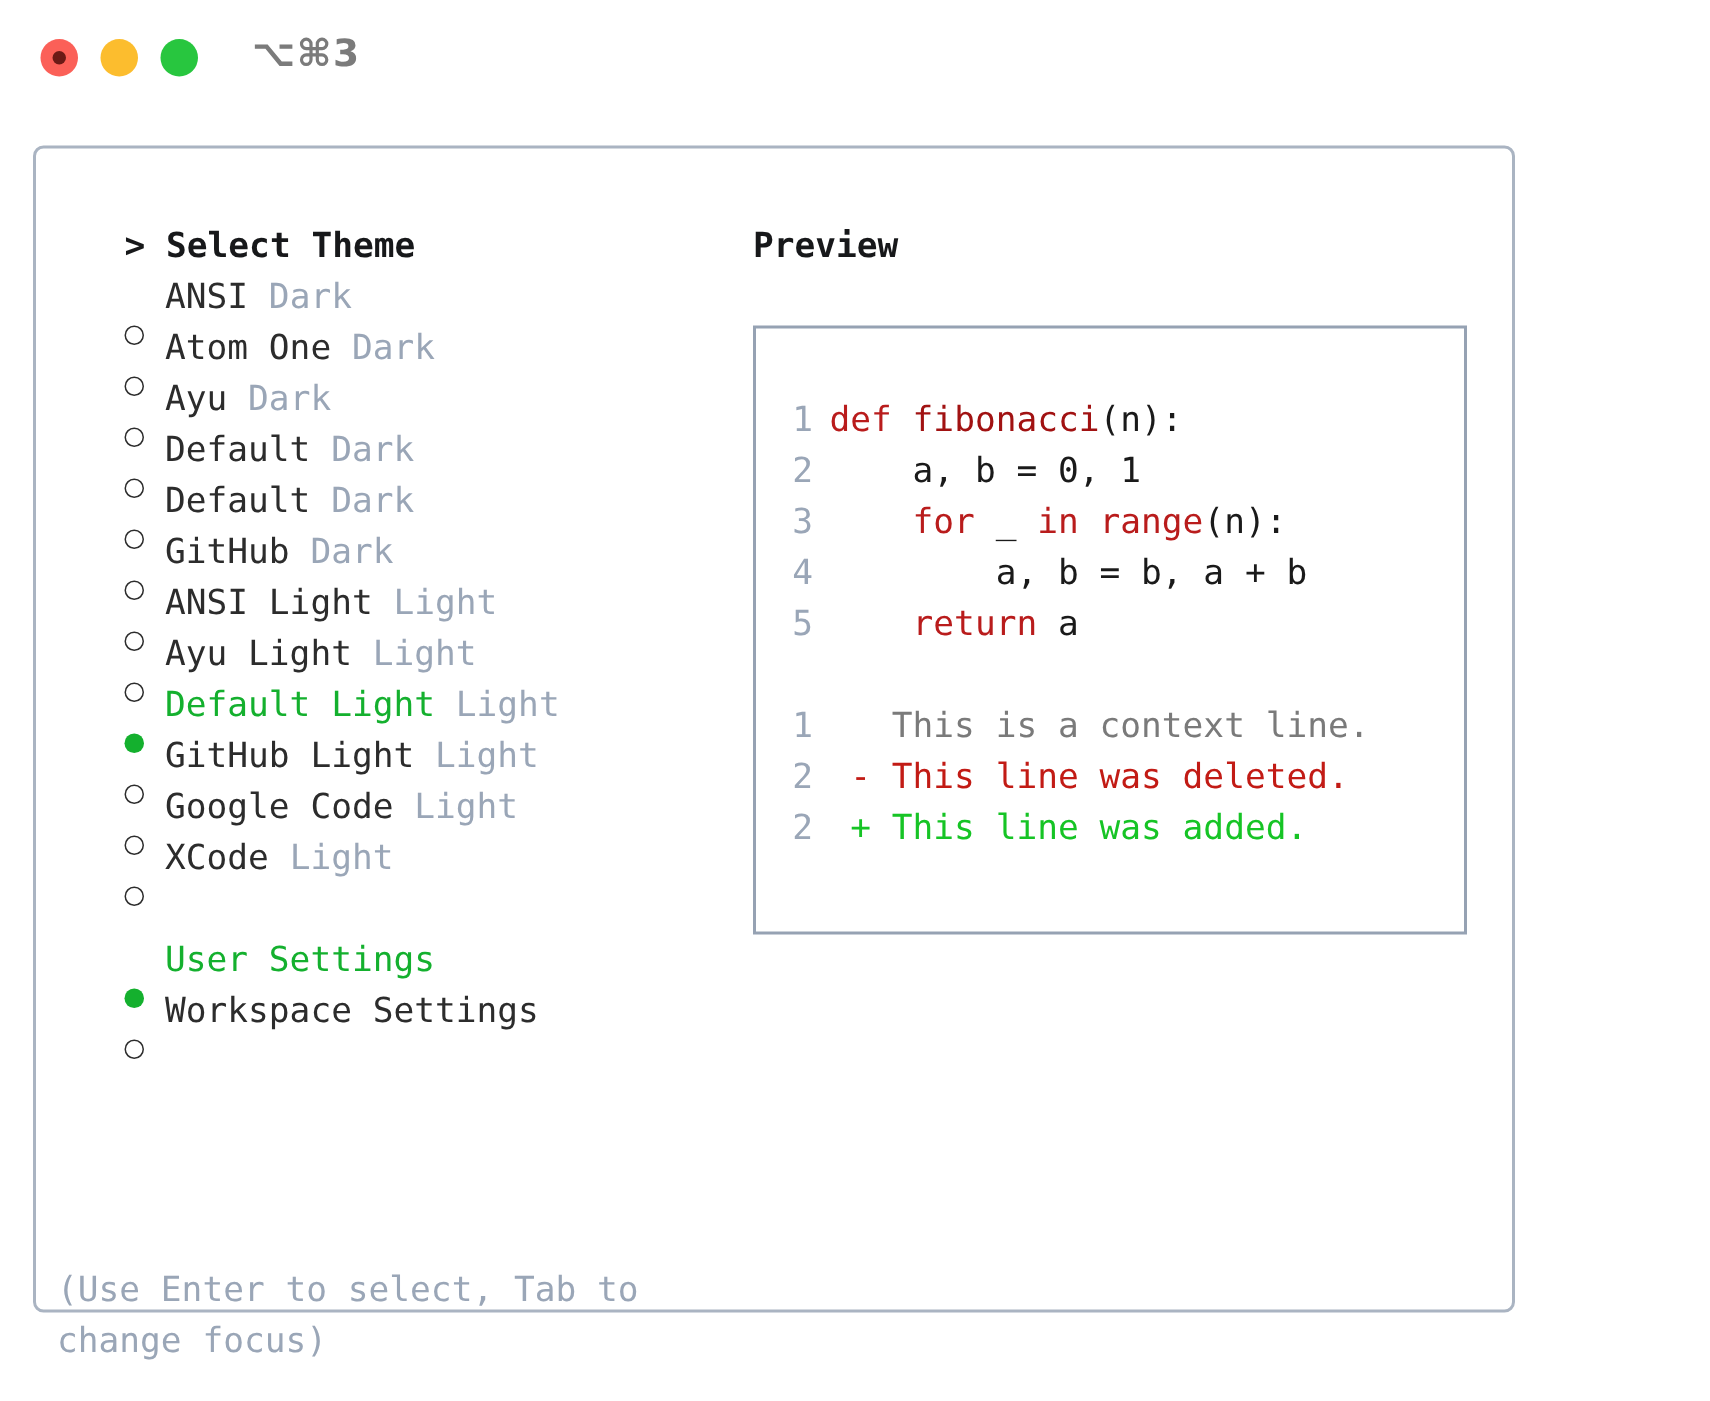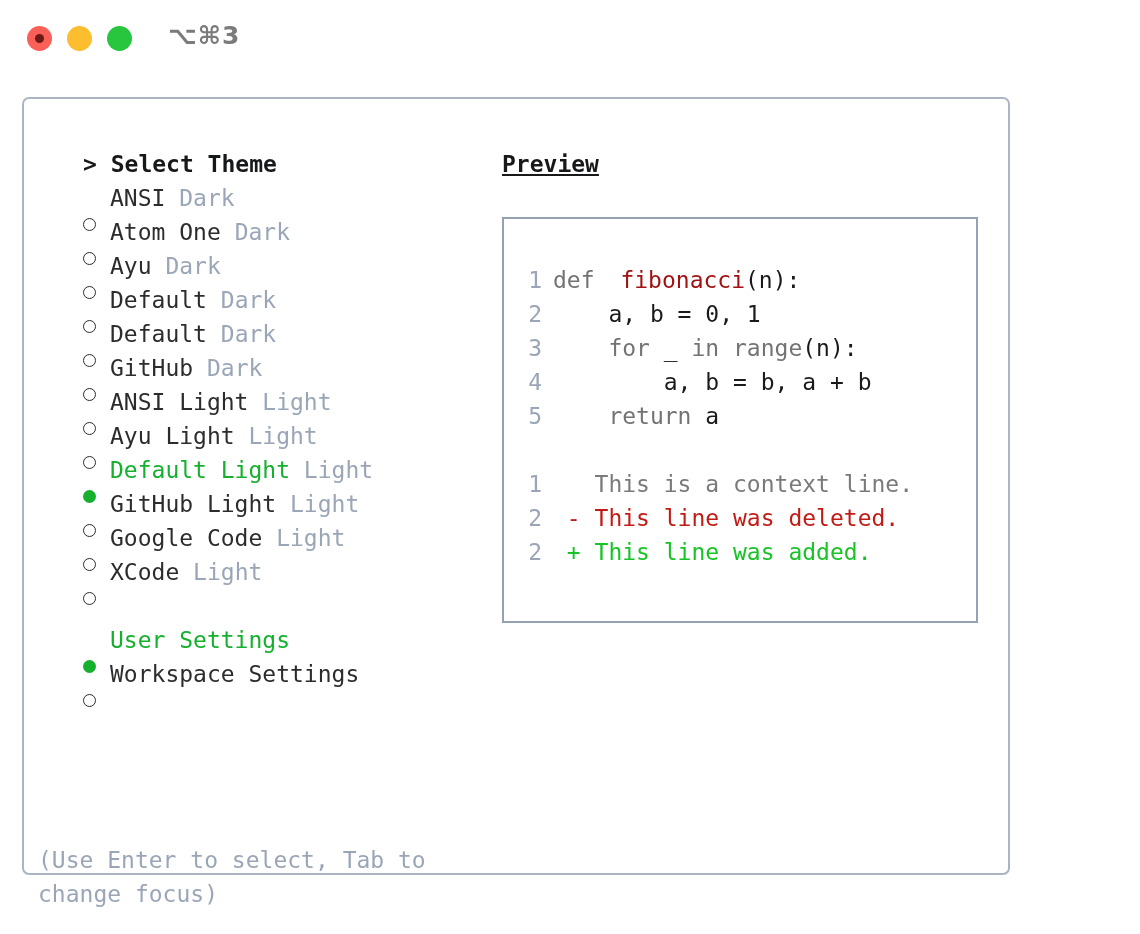--- a/index.html
+++ b/index.html
@@ -142,21 +142,20 @@
     position: absolute;
     left: 478px;
     top: 48px;
     width: 490px;
   }
   .preview-title {
     font-size: 23px;
     font-weight: 700;
     color: #17181a;
     line-height: 34px;
-    text-decoration: underline;
   }
   .code-box {
     margin-top: 36px;
     width: 476px;
     height: 406px;
     border: 2px solid #96a2b3;
     box-sizing: border-box;
     padding: 44px 0 0 12px;
   }
   .code-line {
@@ -169,22 +168,22 @@
   }
   .lineno {
     display: inline-block;
     width: 26px;
     flex: 0 0 26px;
     text-align: right;
     color: #9aa6b7;
     margin-right: 11px;
   }
   .code-blank { height: 34px; }
-  .tok-kw   { color: #737373; }
-  .tok-fn   { color: #a11212; margin-left: 12px; }
+  .tok-kw   { color: #b91c1c; }
+  .tok-fn   { color: #a11212; }
   .tok-txt  { color: #1a1a1a; }
   .tok-ctx  { color: #7a7a7a; }
   .tok-del  { color: #c21b15; }
   .tok-add  { color: #16c425; }
 </style>
 </head>
 <body>
 
 <div class="window">
 

